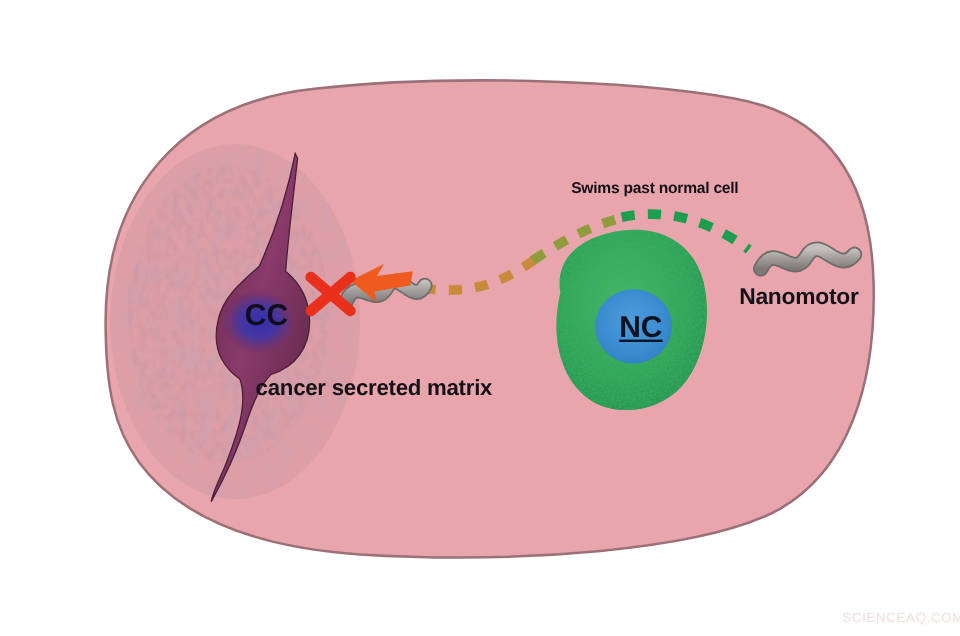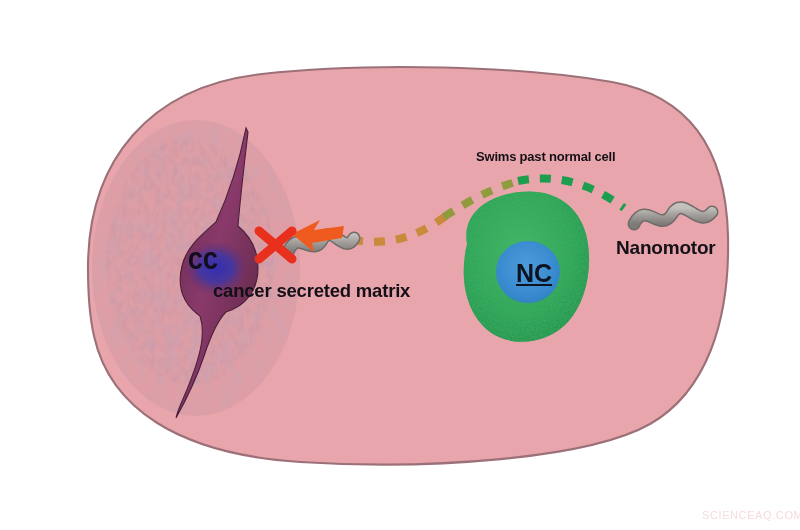--- a/index.html
+++ b/index.html
@@ -41,28 +41,27 @@
     letter-spacing: -0.2px;
     text-align: right;
   }
   #label-adhered {
     left: 213px;
     top: 281px;
     font-size: 18.5px;
     text-align: center;
     letter-spacing: -0.2px;
   }
-  #label-adhered .l2 { display: block; }
+  #label-adhered .l2 { display: block; margin-top: 32px; }
   #label-cc {
-    left: 188px;
+    left: 204px;
     top: 249px;
     font-size: 25px;
     color: #120d1c;
     letter-spacing: 0px;
-    font-family: Liberation Mono, monospace;
   }
   #label-nc {
     left: 516px;
     top: 259px;
     font-size: 25px;
     color: #0d1320;
     letter-spacing: 0px;
     text-decoration: underline;
   }
   #watermark {

